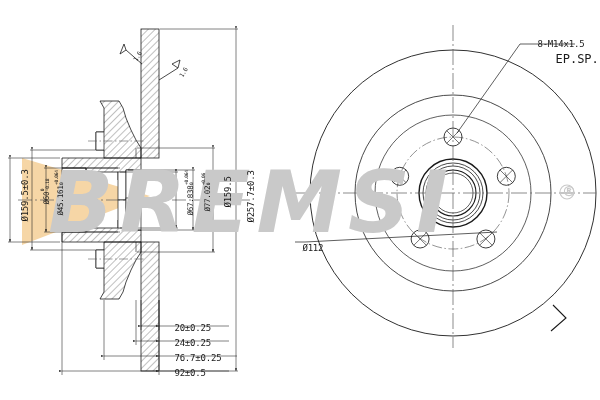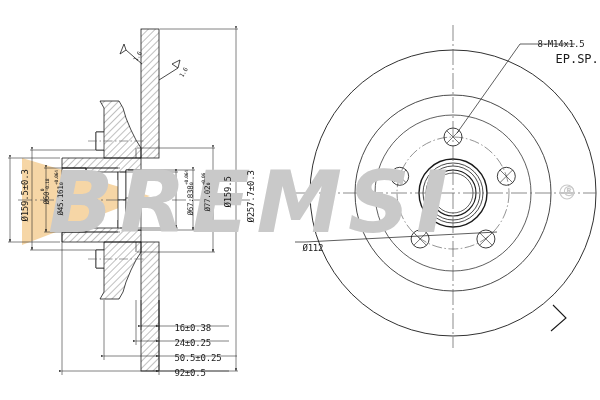--- a/index.html
+++ b/index.html
@@ -259,27 +259,27 @@
 
 <div class="lbl vert dimtxt" style="left:215px;top:218px;transform:rotate(-90deg);">
   <span>Ø</span><span>159.5</span>
 </div>
 
 <div class="lbl vert dimtxt" style="left:238px;top:233px;transform:rotate(-90deg);">
   <span>Ø</span><span>257.7±0.3</span>
 </div>
 
 <div class="lbl dimtxt" style="left:164px;top:315px;">
-  <span>16±0.38</span>
+  <span>20±0.25</span>
 </div>
 <div class="lbl dimtxt" style="left:164px;top:330px;">
   <span>24±0.25</span>
 </div>
 <div class="lbl dimtxt" style="left:164px;top:345px;">
-  <span>50.5±0.25</span>
+  <span>76.7±0.25</span>
 </div>
 <div class="lbl dimtxt" style="left:164px;top:360px;">
   <span>92±0.5</span>
 </div>
 
 <div class="lbl vert tiny" style="left:124px;top:62px;transform:rotate(-60deg);">
   <span>1.6</span>
 </div>
 <div class="lbl vert tiny" style="left:170px;top:78px;transform:rotate(-60deg);">
   <span>1.6</span>

